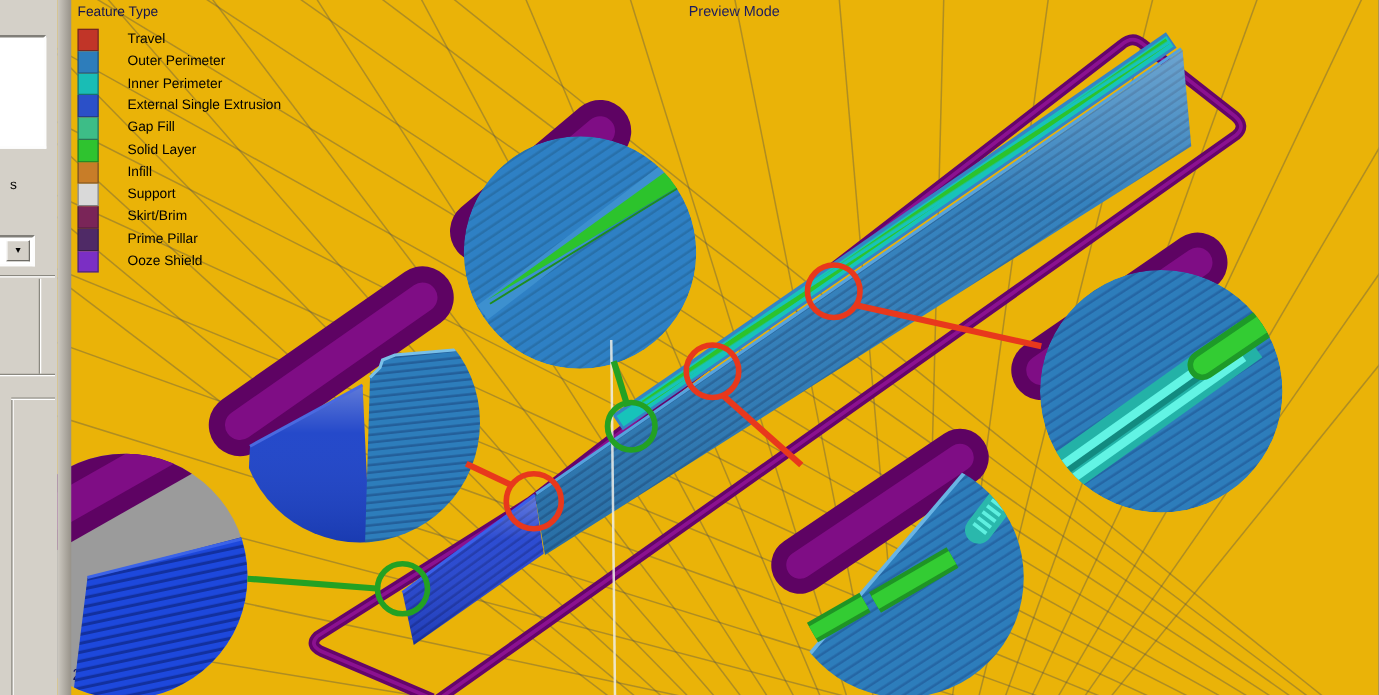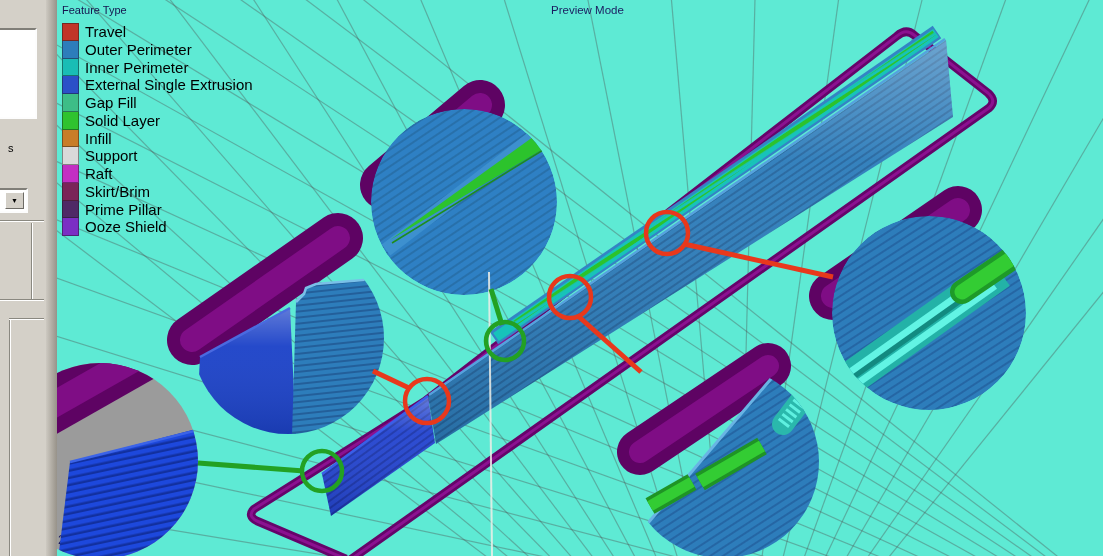--- a/index.html
+++ b/index.html
@@ -1,30 +1,30 @@
 <!DOCTYPE html>
 <html><head>
 <meta charset="utf-8">
 <style>
   html,body{margin:0;padding:0;background:#666;}
   #app{position:relative;width:1103px;height:556px;overflow:hidden;
        font-family:"Liberation Sans",sans-serif;background:#9b9b9b;}
   
-  #viewport{position:absolute;inset:0;background:#5eead4;}
+  #viewport{position:absolute;inset:0;background:#eab308;}
   #scene-svg{position:absolute;left:0;top:0;}
   
   .hud-text{position:absolute;color:#1b1b60;font-size:11.5px;white-space:nowrap;}
   
   #legend{position:absolute;left:62px;top:4px;z-index:30;}
   #legend .legend-title{color:#14144e;font-size:11px;margin:0 0 7px 0;}
   .legend-item{display:flex;align-items:stretch;height:17.75px;}
   .legend-swatch{width:17px;height:100%;box-sizing:border-box;
       border:1px solid rgba(25,25,25,.45);flex:0 0 17px;}
   .legend-item + .legend-item .legend-swatch{border-top:none;}
-  .legend-label{color:#000;font-size:15px;line-height:17.75px;padding-left:6px;white-space:nowrap;}
+  .legend-label{color:#000;font-size:11px;line-height:17.75px;padding-left:23px;white-space:nowrap;}
   
   #left-panel{position:absolute;left:0;top:0;width:57px;height:556px;z-index:10;}
   .panel-base{position:absolute;left:0;top:0;width:46px;height:100%;background:#d4d0c8;}
   .panel-splitter{position:absolute;left:46px;top:0;width:11px;height:100%;
       background:linear-gradient(90deg,#cdc9c1,#979289);}
   .listbox{position:absolute;left:-8px;top:28px;width:41px;height:87px;background:#fff;
       border:2px solid;border-color:#807e78 #fdfdfd #fdfdfd #807e78;}
   .panel-label{position:absolute;left:8px;top:142px;font-size:11px;color:#000;}
   .combobox{position:absolute;left:-20px;top:188px;width:48px;height:25px;background:#fff;
       border:2px solid;border-color:#807e78 #fdfdfd #fdfdfd #807e78;box-sizing:border-box;}
@@ -277,24 +277,20 @@
       </div>
     <div class="legend-item">
         <div class="legend-swatch" style="background-color: rgb(200, 125, 40);"></div>
         <div class="legend-label">Infill</div>
       </div>
     <div class="legend-item">
         <div class="legend-swatch" style="background-color: rgb(217, 217, 217);"></div>
         <div class="legend-label">Support</div>
       </div>
     <div class="legend-item">
-        <div class="legend-swatch" style="background-color: rgb(195, 47, 195);"></div>
-        <div class="legend-label">Raft</div>
-      </div>
-    <div class="legend-item">
         <div class="legend-swatch" style="background-color: rgb(122, 37, 88);"></div>
         <div class="legend-label">Skirt/Brim</div>
       </div>
     <div class="legend-item">
         <div class="legend-swatch" style="background-color: rgb(79, 42, 102);"></div>
         <div class="legend-label">Prime Pillar</div>
       </div>
     <div class="legend-item">
         <div class="legend-swatch" style="background-color: rgb(123, 47, 196);"></div>
         <div class="legend-label">Ooze Shield</div>

